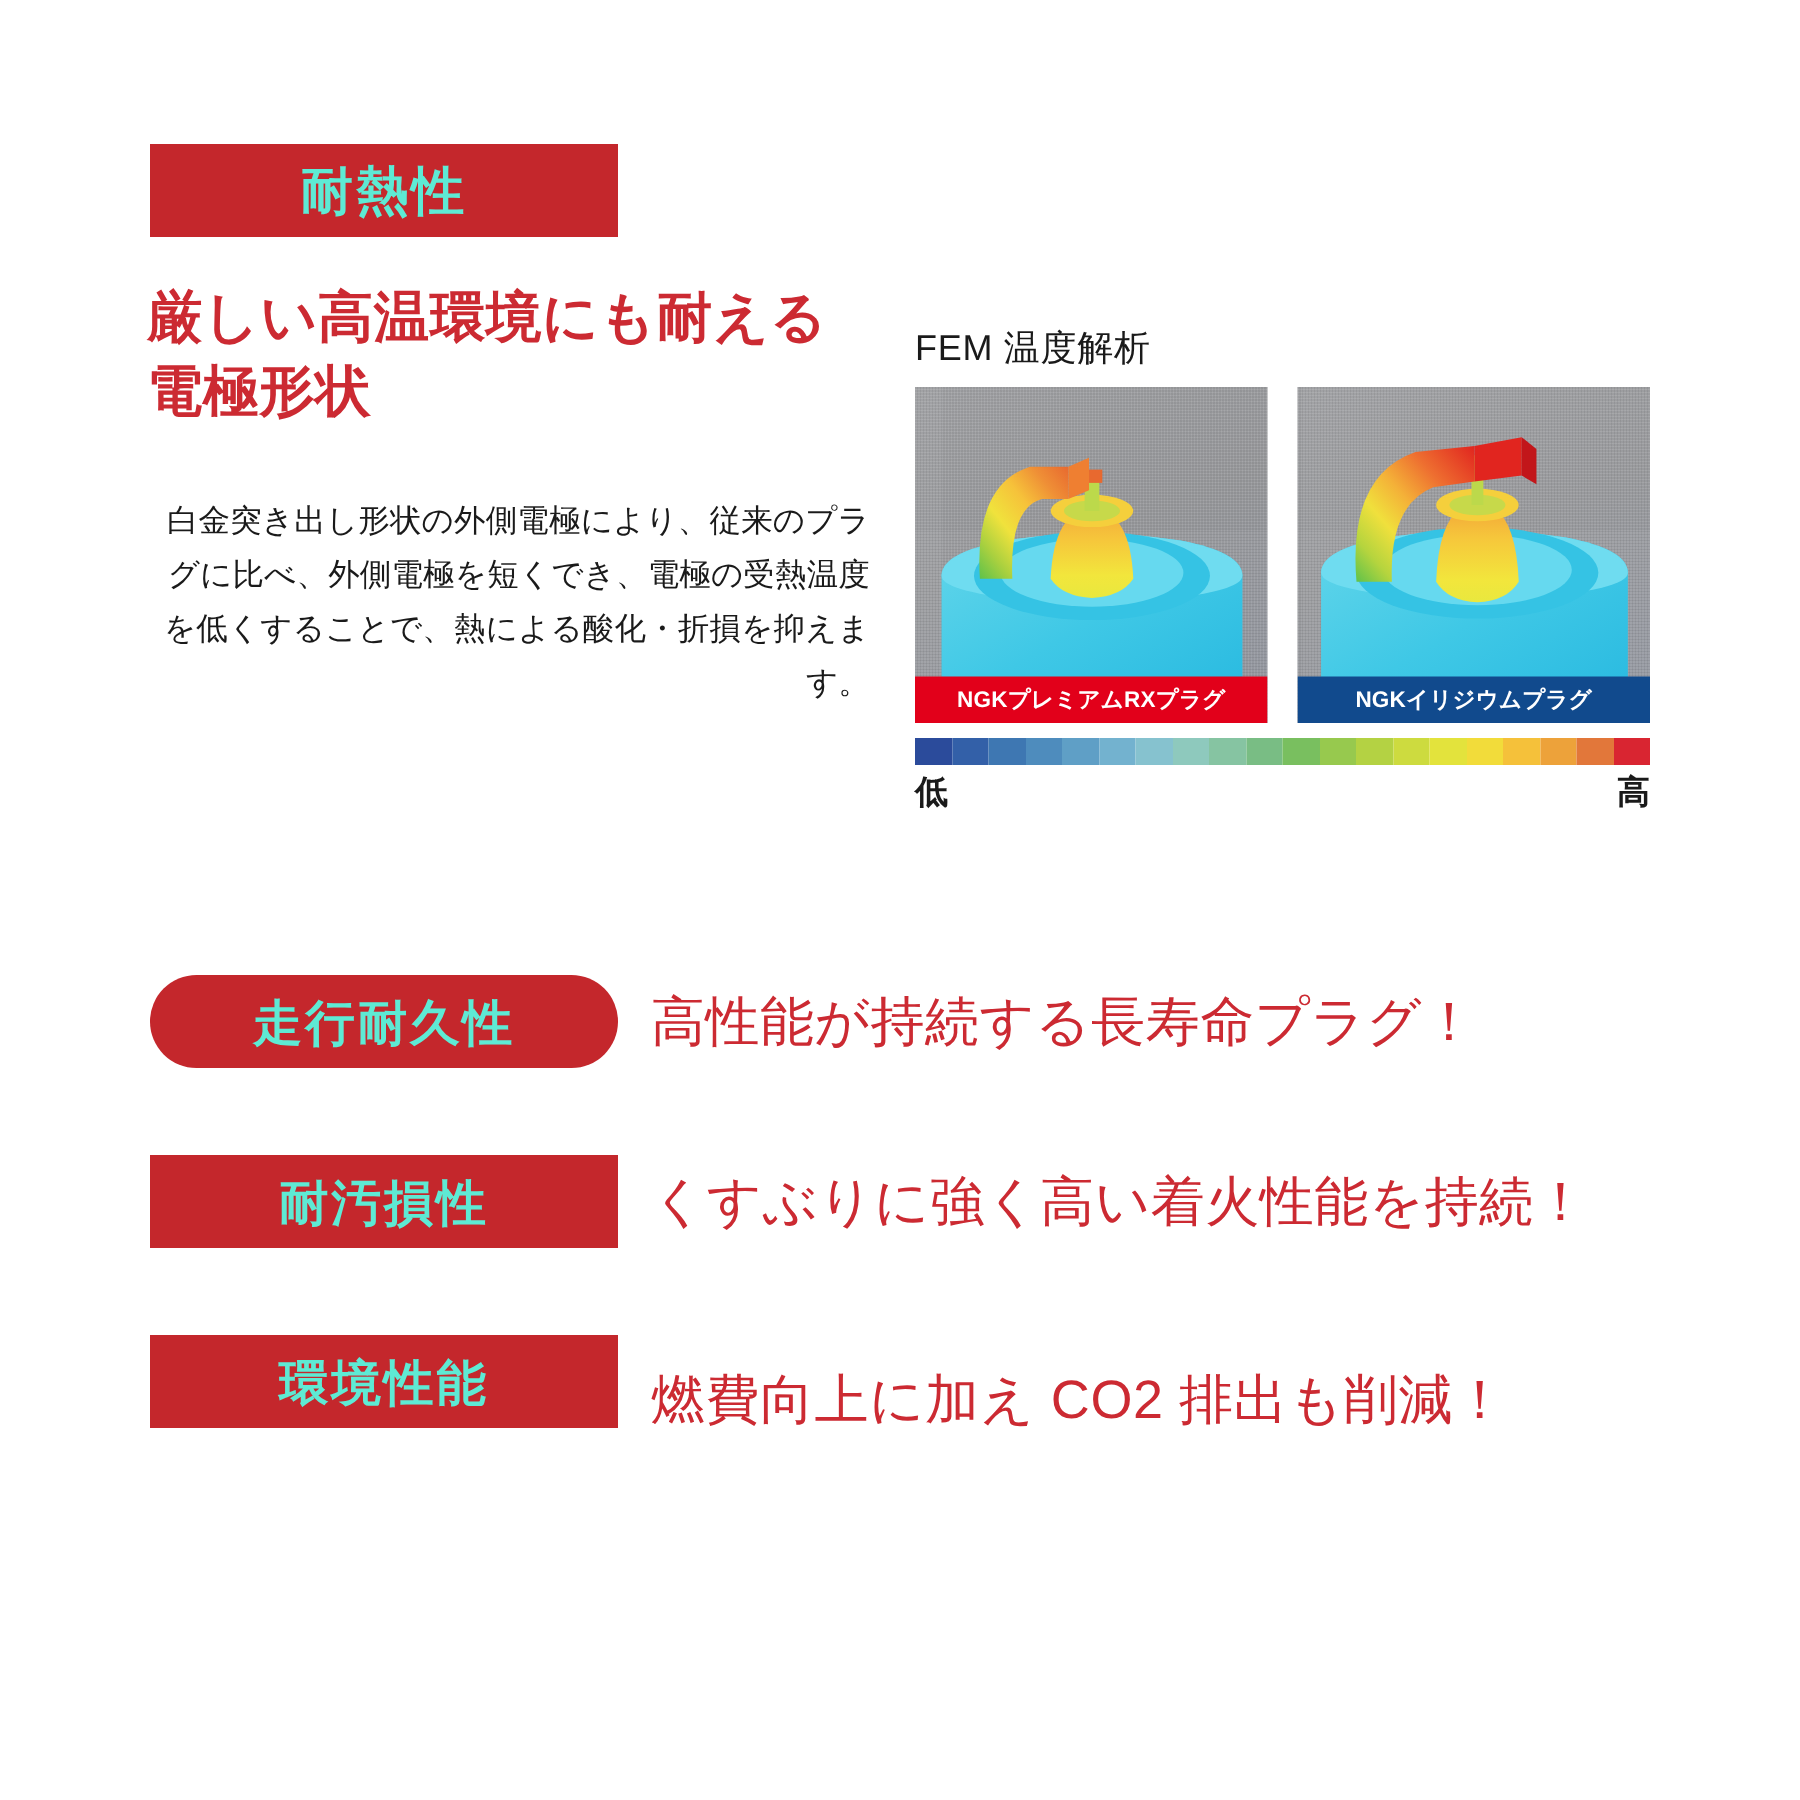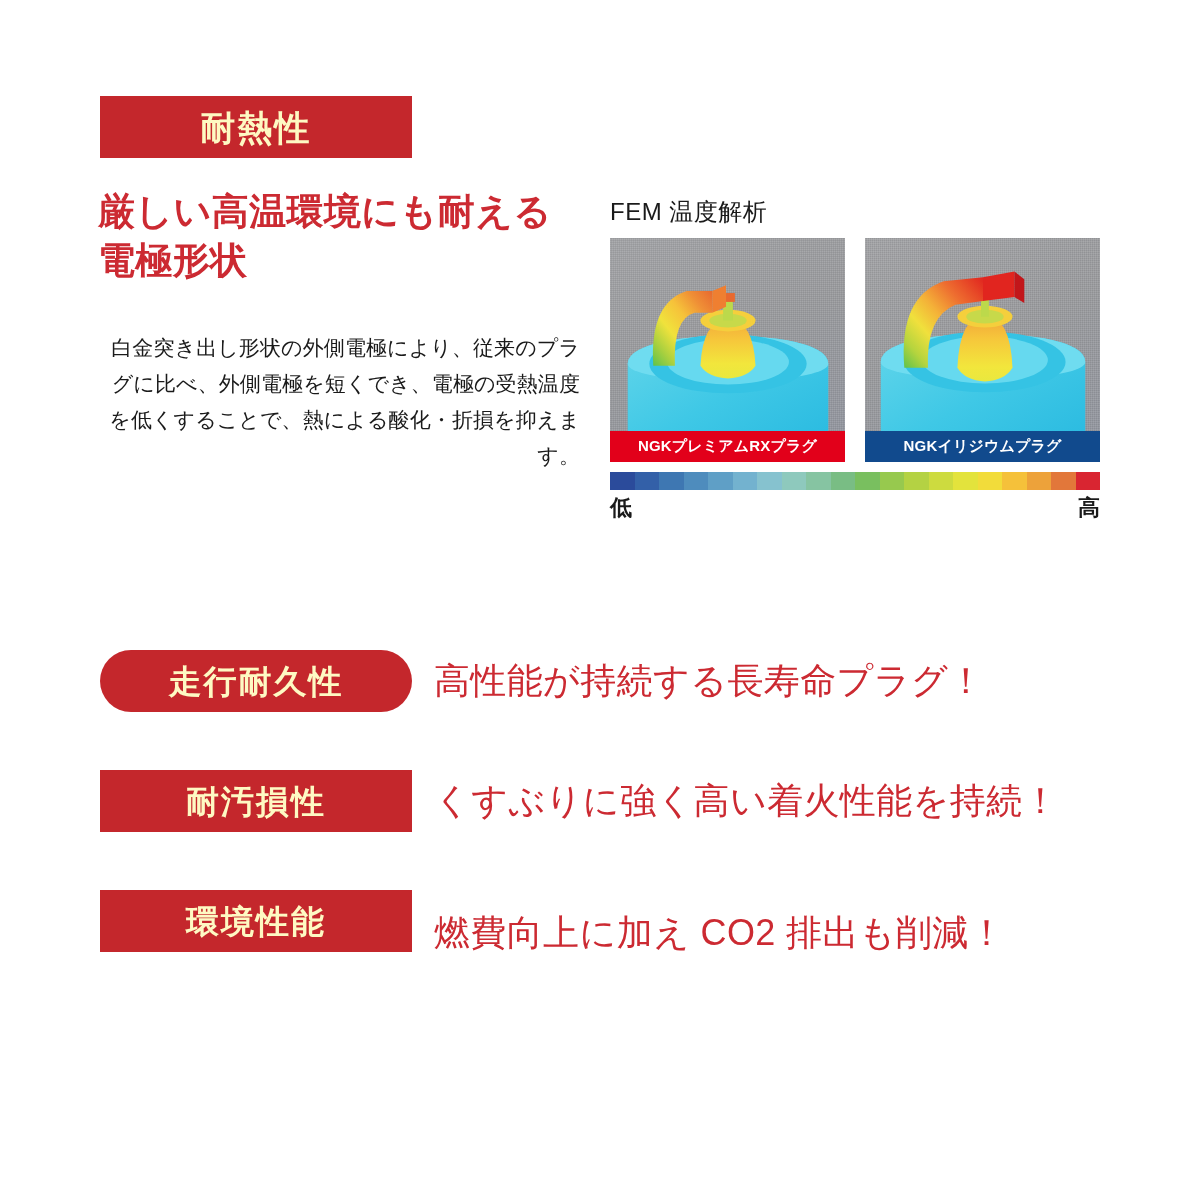--- a/index.html
+++ b/index.html
@@ -16,21 +16,21 @@
   #page {
     position: relative;
     width: 1200px;
     height: 1200px;
     background: #ffffff;
   }
 
   
   .badge {
     background: #c4272c;
-    color: #fef9c3;
+    color: #5eead4;
     display: flex;
     align-items: center;
     justify-content: center;
     font-weight: 700;
     letter-spacing: 0.06em;
     line-height: 1;
   }
 
   
   #heat-badge {
@@ -63,21 +63,21 @@
     font-size: 21px;
     line-height: 1.72;
     letter-spacing: 0.005em;
     text-align: right;
   }
 
   
   #fem-block {
     position: absolute;
     left: 610px;
-    top: 196px;
+    top: 216px;
     width: 490px;
   }
 
   #fem-title {
     font-size: 24px;
     color: #1a1a1a;
     letter-spacing: 0.02em;
     margin-bottom: 10px;
   }
 

